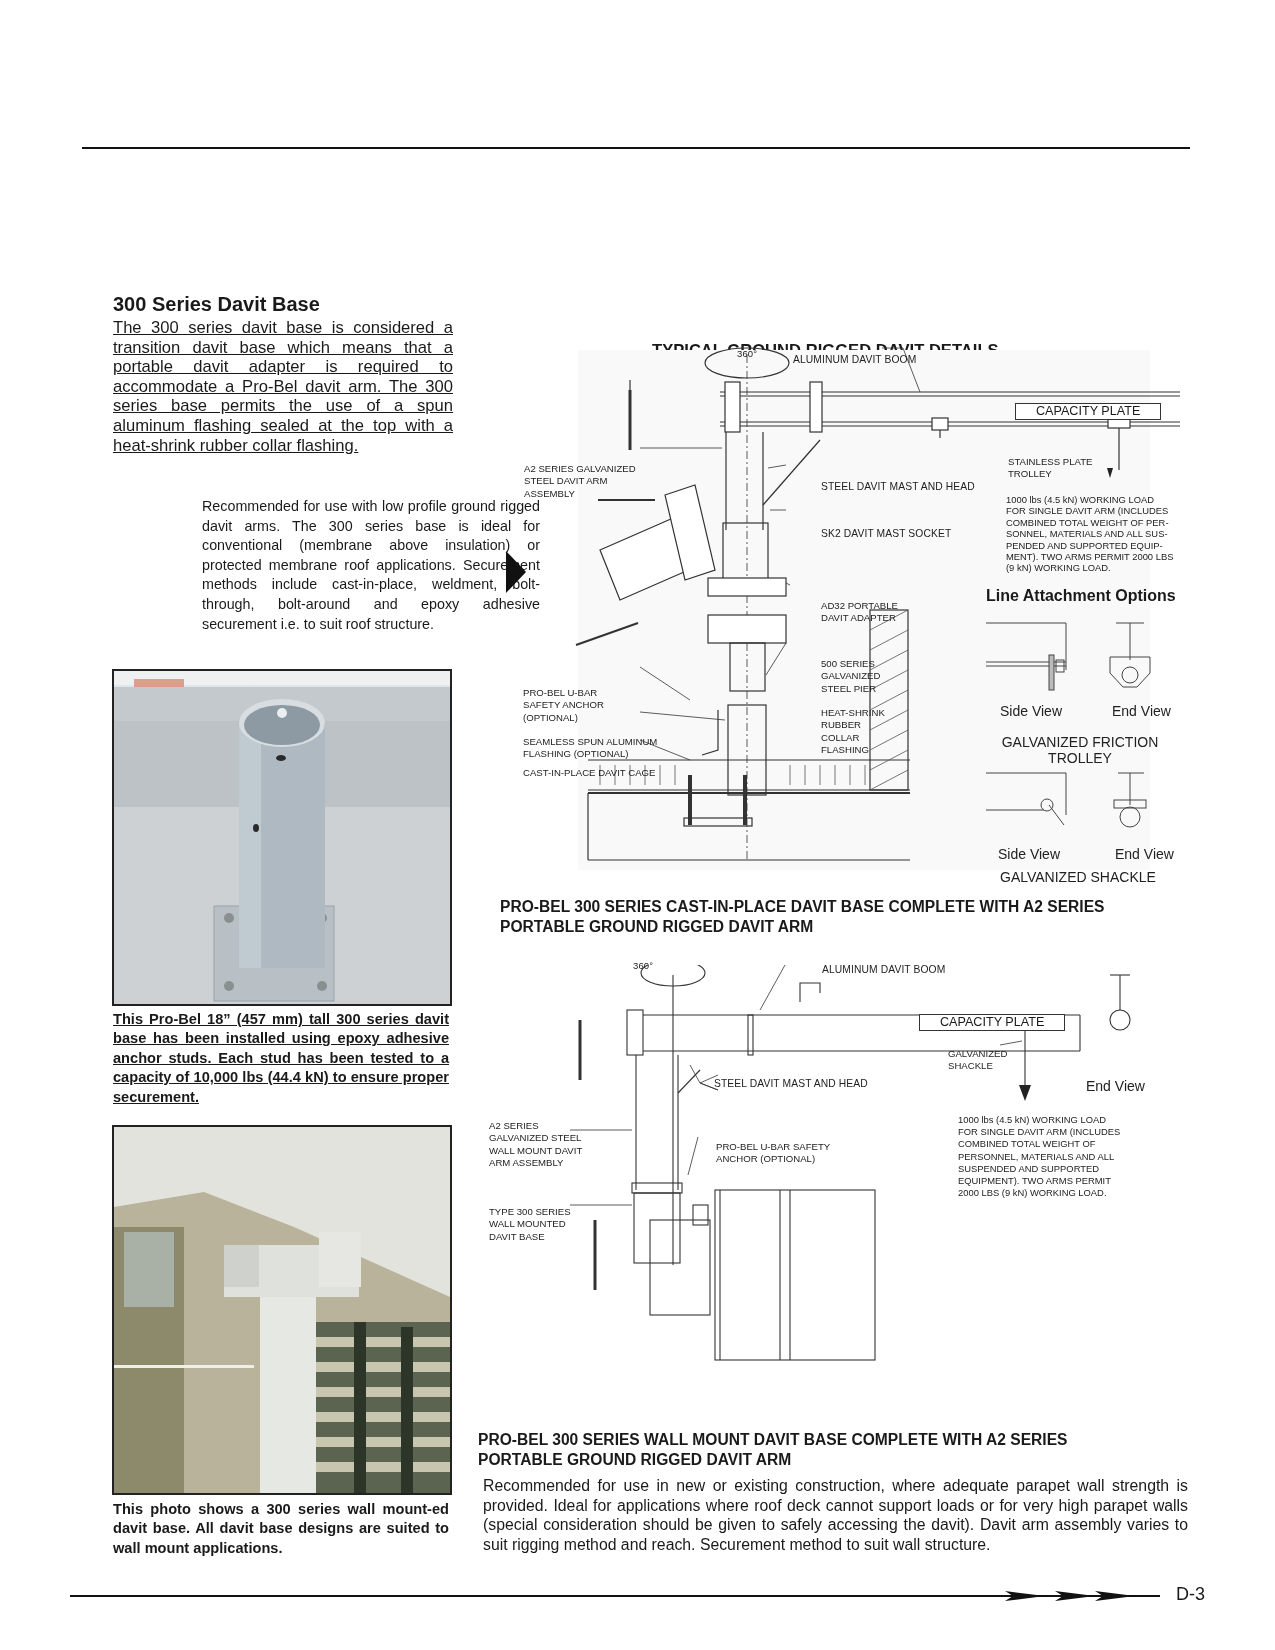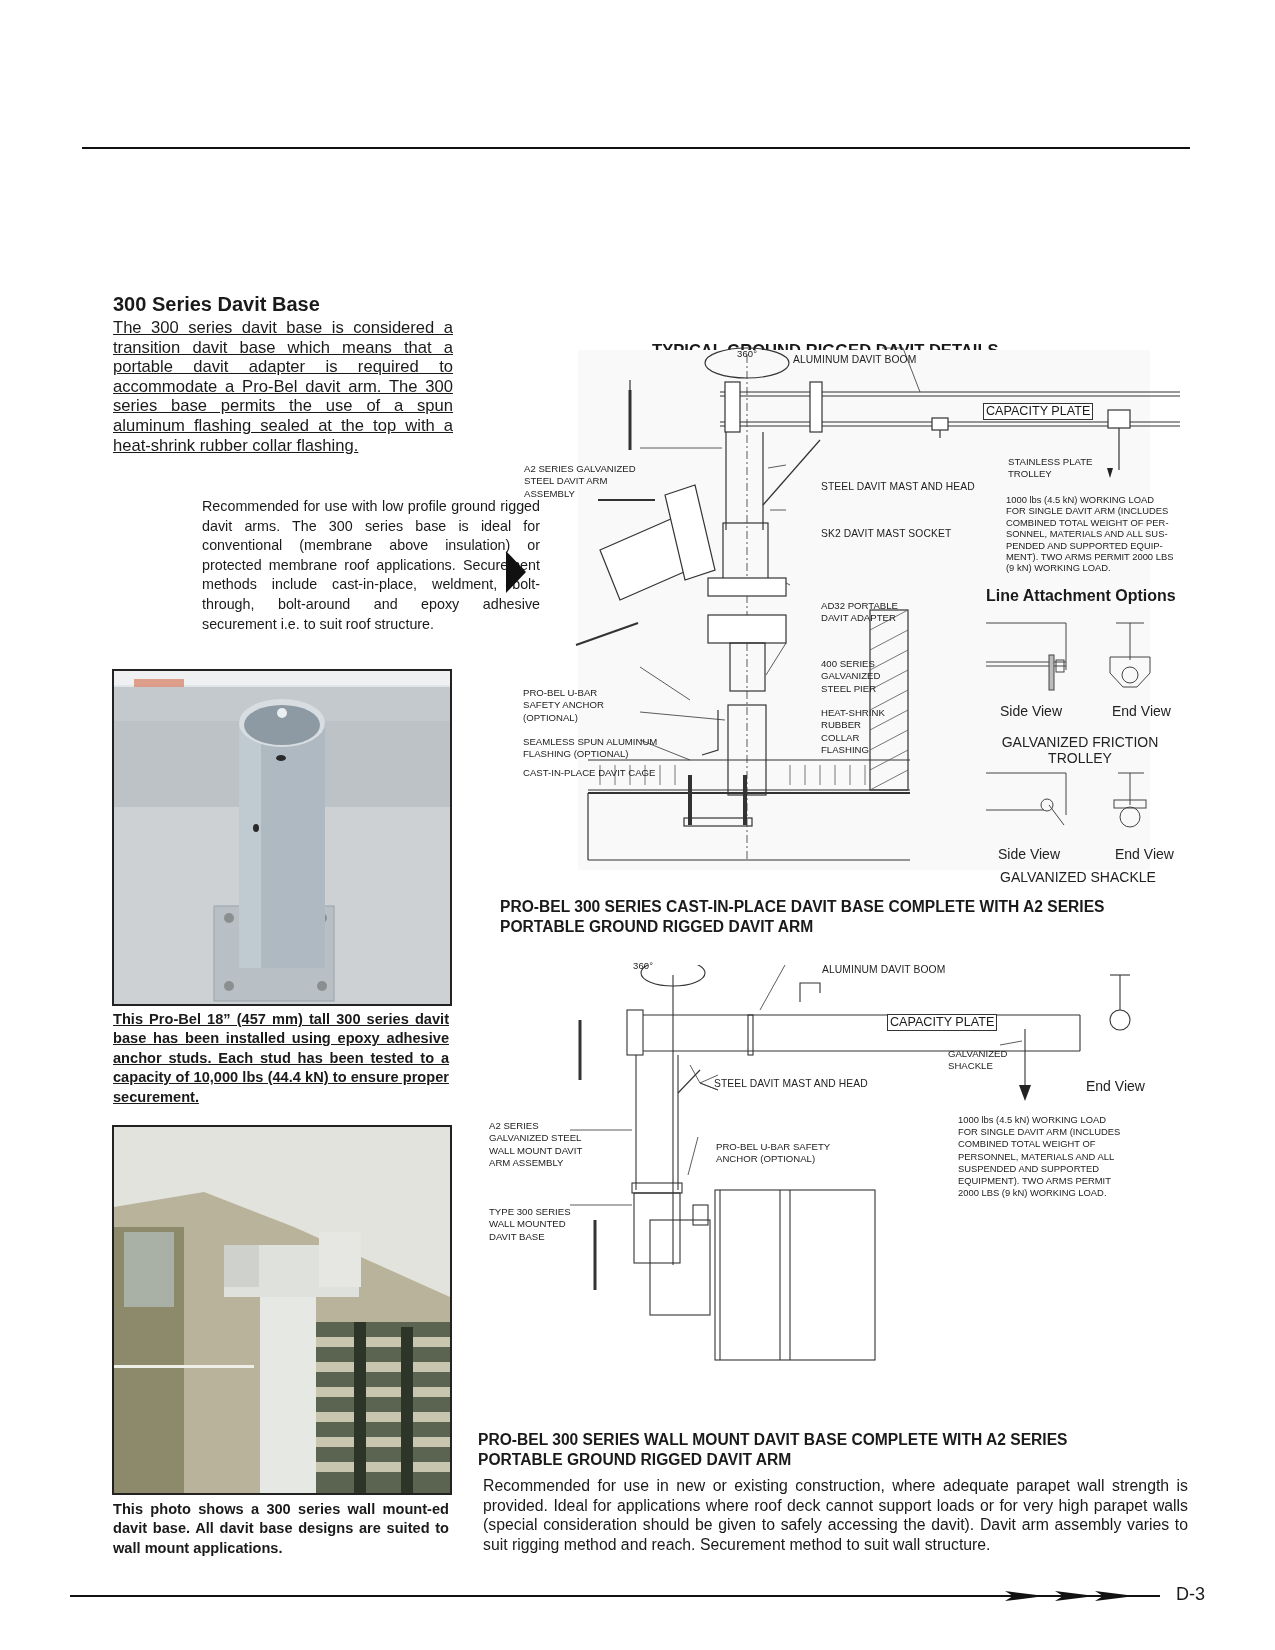--- a/index.html
+++ b/index.html
@@ -26,21 +26,21 @@
   .diag-caption { font-weight:bold; font-size:15.6px; text-align:left; line-height:20px; }
   .dcap1 { left:500px; top:897px; width:676px; }
   .dcap2 { left:478px; top:1430px; width:720px; }
   .bottom-text { left:483px; top:1476px; width:705px; font-size:15.8px; line-height:19.6px; text-align:justify; }
 
   .lbl { font-size:10.3px; line-height:12.4px; letter-spacing:0.1px; color:#222; white-space:nowrap; }
   .lbl-sm { font-size:9.6px; line-height:12.4px; color:#222; white-space:pre; }
   .lab-bold { font-size:16px; font-weight:bold; }
   .view-lbl { font-size:14px; color:#222; }
   .cap-lbl { font-size:14px; color:#222; text-align:center; }
-  .capplate { border:1px solid #333; font-size:12.6px; padding:0 2px; background:#fff; line-height:15px; }
+  .capplate { border:1px solid #333; font-size:12.6px; padding:0 20px; background:#fff; line-height:15px;margin-left:32px; }
 
   .bottom-rule { left:70px; top:1595px; width:1090px; height:2px; background:#111; }
   .page-num { left:1176px; top:1584px; font-size:18px; }
 </style>
 </head>
 <body>
 
 <div class="abs top-rule"></div>
 
 <div class="abs sec-title">300 Series Davit Base</div>
@@ -210,21 +210,21 @@
 <div class="abs lbl-sm" style="left:1006px;top:494px;font-size:9.4px;line-height:11.4px">1000 lbs (4.5 kN) WORKING LOAD
 FOR SINGLE DAVIT ARM (INCLUDES
 COMBINED TOTAL WEIGHT OF PER-
 SONNEL, MATERIALS AND ALL SUS-
 PENDED AND SUPPORTED EQUIP-
 MENT). TWO ARMS PERMIT 2000 LBS
 (9 kN) WORKING LOAD.</div>
 <div class="abs lbl" style="left:821px;top:528px">SK2 DAVIT MAST SOCKET</div>
 <div class="abs lbl-sm" style="left:821px;top:600px">AD32 PORTABLE
 DAVIT ADAPTER</div>
-<div class="abs lbl-sm" style="left:821px;top:658px">400 SERIES
+<div class="abs lbl-sm" style="left:821px;top:658px">500 SERIES
 GALVANIZED
 STEEL PIER</div>
 <div class="abs lbl-sm" style="left:523px;top:687px">PRO-BEL U-BAR
 SAFETY ANCHOR
 (OPTIONAL)</div>
 <div class="abs lbl-sm" style="left:821px;top:707px">HEAT-SHRINK
 RUBBER
 COLLAR
 FLASHING</div>
 <div class="abs lbl-sm" style="left:523px;top:736px">SEAMLESS SPUN ALUMINUM

